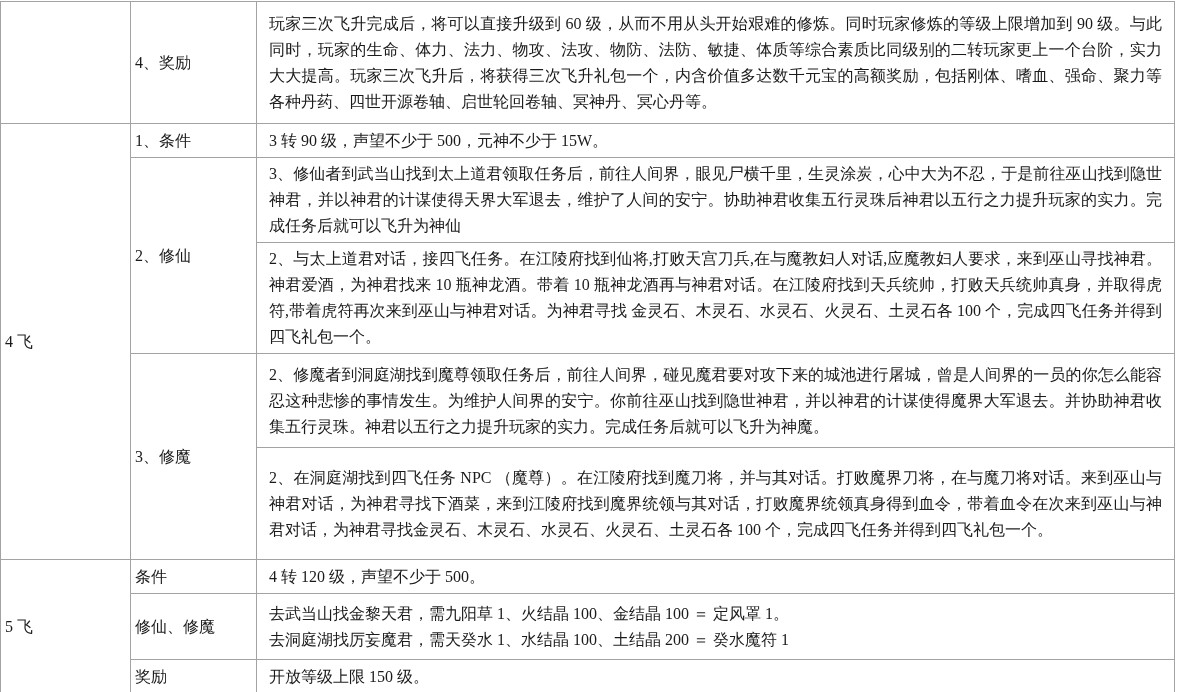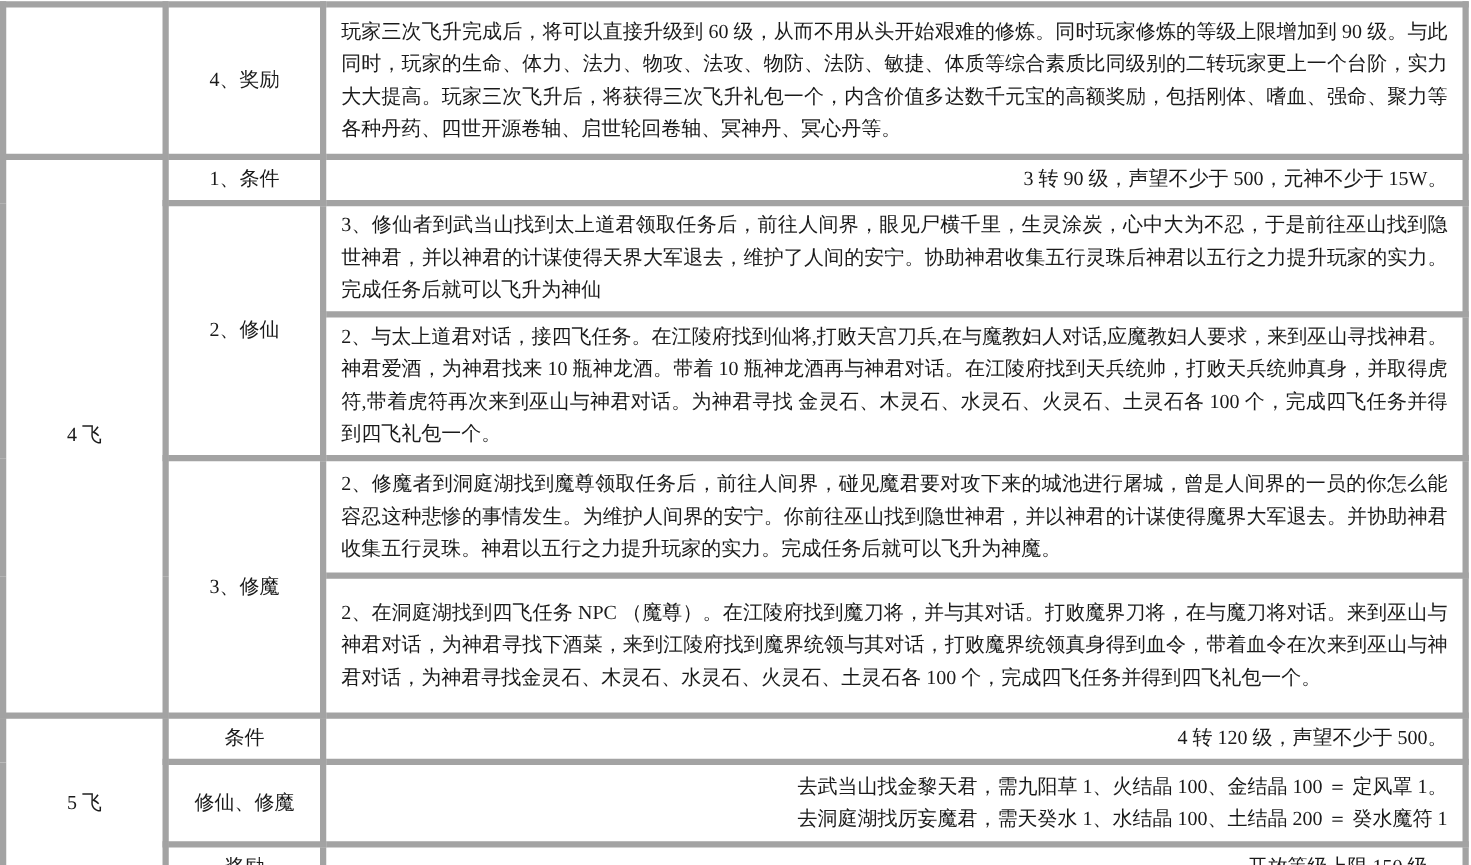--- a/index.html
+++ b/index.html
@@ -12,39 +12,38 @@
     color: #1a1a1a;
   }
   .doc-table {
     width: 1175px;
     border-collapse: collapse;
     table-layout: fixed;
     margin: 1px 0 0 0;
     background: #ffffff;
   }
   .doc-table td {
-    border: 5px solid #a3a3a3;
+    border: 1px solid #a3a3a3;
     font-size: 16px;
     line-height: 26px;
     vertical-align: middle;
     overflow: hidden;
   }
   .c1 { width: 130px; }
   .c2 { width: 126px; }
   .c3 { width: auto; }
   td.label-cell {
-    text-align: center;
     padding: 2px 4px;
   }
   td.content-cell {
     text-align: justify;
     padding: 3px 12px 3px 12px;
   }
   .para { text-align: justify; }
-  .line { text-align: right; }
+  .line { text-align: left; }
 </style>
 </head>
 <body>
 
 <table class="doc-table">
   <colgroup>
     <col class="c1">
     <col class="c2">
     <col class="c3">
   </colgroup>

